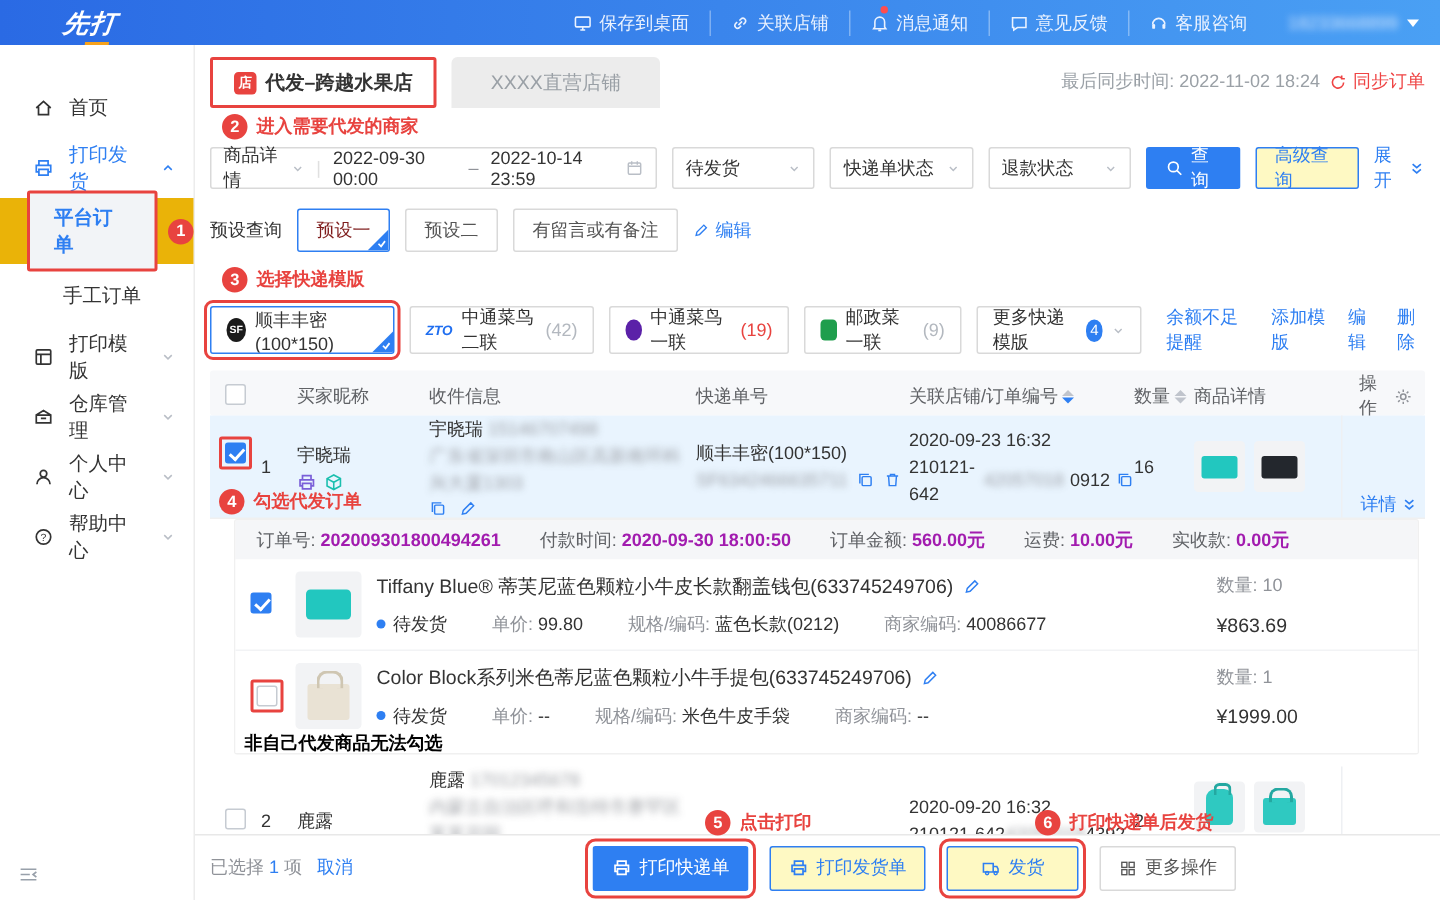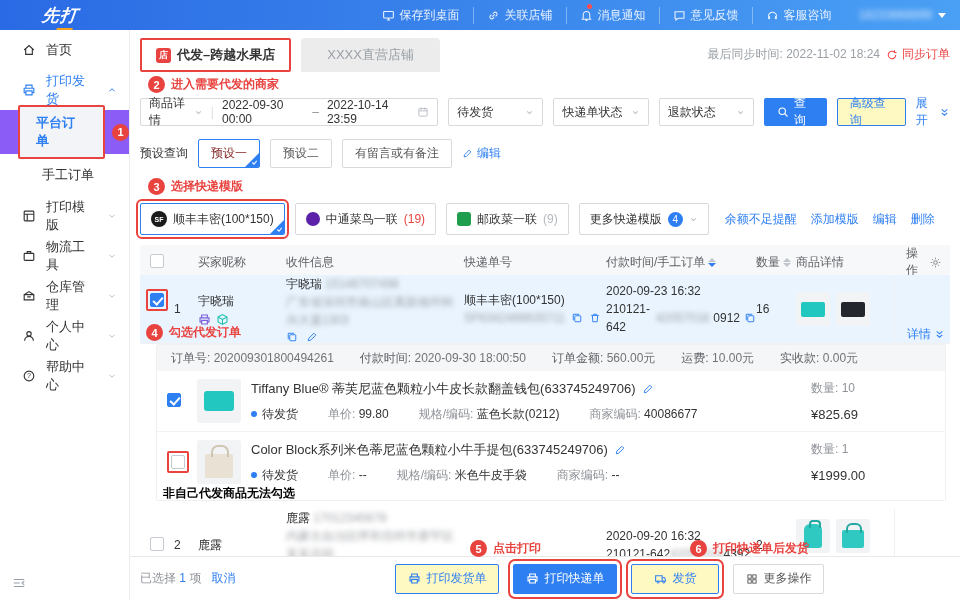--- a/index.html
+++ b/index.html
@@ -13,26 +13,26 @@
   .logo::after{content:"";position:absolute;left:16px;bottom:-4px;width:16px;height:3px;background:#f7a21b}
   .top-menu{margin-left:auto;display:flex;align-items:center;gap:0}
   .top-item{display:flex;align-items:center;gap:5px;padding:0 13px;color:#eaf2ff;cursor:pointer;position:relative}
   .top-item+.top-item{border-left:1px solid rgba(255,255,255,.35)}
   .red-dot{position:absolute;top:-3px;left:20px;width:5px;height:5px;border-radius:50%;background:#ff4d4f}
   .top-user{display:flex;align-items:center;gap:6px;padding-left:14px}
   .blurtxt{filter:blur(2.6px);opacity:.85}
   .caret-w{width:0;height:0;border-left:4px solid transparent;border-right:4px solid transparent;border-top:5px solid #fff}
   
   .body{display:flex;height:570px}
-  .sidebar{width:130px;background:#fff;border-right:1px solid #ececec;position:relative;flex:none;padding-top:0}
+  .sidebar{width:130px;background:#fff;border-right:1px solid #ececec;position:relative;flex:none;padding-top:22px}
   .nav-item{height:40px;display:flex;align-items:center;gap:10px;padding:0 12px 0 22px;color:#333;font-size:13px;cursor:pointer}
   .nav-item .chev{margin-left:auto;color:#b9bec6}
   .nav-item.active{color:#2e7ff2}
   .nav-item.active .chev{color:#2e7ff2}
-  .sub-wrap{height:44px;display:flex;align-items:center;background:#8b5cf6}
+  .sub-wrap{height:44px;display:flex;align-items:center;background:#eab308}
   .sub-box{margin-left:18px;border:2px solid #e8433f;border-radius:2px;padding:7px 16px;color:#2e7ff2;font-size:13px;font-weight:bold;background:#f2f4f7;cursor:pointer}
   .sub-plain{height:42px;display:flex;align-items:center;padding-left:42px;font-size:13px;color:#333;cursor:pointer}
   .badge{display:inline-flex;width:17px;height:17px;border-radius:50%;background:#e8433f;color:#fff;font-size:11px;font-weight:bold;align-items:center;justify-content:center;flex:none}
   .collapse{position:absolute;left:12px;bottom:10px;color:#98a0aa;cursor:pointer}
   
   .main{flex:1;position:relative;display:flex;flex-direction:column;background:#fff;min-width:0}
   .content{flex:1;padding:8px 10px 0 10px;min-height:0}
   
   .tabs-row{display:flex;align-items:flex-start}
   .tab-active{display:flex;align-items:center;gap:6px;border:2px solid #e8433f;border-radius:2px;background:#fff;padding:6px 14px;font-size:13px;font-weight:bold;color:#333;cursor:pointer}
@@ -93,21 +93,21 @@
   .pic-print{color:#7a5fd8}.pic-box{color:#1bbfae}
   .detail-link{display:flex;align-items:center;gap:3px;color:#2e7ff2;cursor:pointer;justify-content:flex-start;padding-left:12px}
   .op-cell{border-left:1px solid #eef0f3;align-self:stretch;display:flex;align-items:flex-end}
   .thumb{width:34px;height:34px;background:#f2f3f5;border-radius:3px;display:inline-flex;align-items:center;justify-content:center;margin-right:6px}
   .w-teal{width:24px;height:15px;background:#22c7bf;border-radius:2px}
   .w-black{width:24px;height:15px;background:#23272d;border-radius:2px}
   .anno4{position:absolute;left:6px;bottom:2px}
   
   .odetail{margin:0 4px 0 16px;border:1px solid #f0f0f0;border-radius:2px}
   .o-head{background:#f5f6f8;height:26px;display:flex;align-items:center;gap:26px;padding:0 14px;color:#606266}
-  .o-head b{color:#737373;font-weight:normal}
+  .o-head b{color:#a21caf;font-weight:bold}
   .item{display:grid;grid-template-columns:30px 54px 1fr 120px;align-items:center;padding:8px 14px 8px 10px;border-bottom:1px solid #f2f3f5;background:#fff;position:relative}
   .item-img{width:44px;height:44px;background:#f2f3f5;border-radius:3px;display:flex;align-items:center;justify-content:center}
   .wb-teal{width:30px;height:20px;background:#22c7bf;border-radius:3px}
   .bag{width:28px;height:24px;background:#e9e2d4;border-radius:2px;position:relative;margin-top:8px}
   .bag::before{content:"";position:absolute;top:-9px;left:6px;width:14px;height:10px;border:2px solid #cfc6b2;border-bottom:none;border-radius:7px 7px 0 0}
   .it-title{font-size:13px;color:#333;display:flex;align-items:center;gap:6px}
   .it-meta{display:flex;gap:30px;margin-top:8px;color:#909399}
   .it-meta .v{color:#333}
   .dot{display:inline-block;width:6px;height:6px;border-radius:50%;background:#2e7ff2;margin-right:5px;vertical-align:1px}
   .it-right{color:#909399}
@@ -229,34 +229,20 @@
       <span>打印模版</span>
       <span class="chev i">
           <svg width="10" height="10" viewBox="0 0 16 16">
             <polyline points="4,6 8,10 12,6" fill="none" stroke="currentColor" stroke-width="1.6"></polyline>
           </svg>
         </span>
     </div>
     <div class="nav-item">
       <span class="i">
           <svg width="14" height="14" viewBox="0 0 16 16">
-            <rect x="2.5" y="5" width="11" height="8" rx="1" fill="none" stroke="currentColor" stroke-width="1.3"></rect>
-            <path d="M6 5V3h4v2" fill="none" stroke="currentColor" stroke-width="1.3"></path>
-          </svg>
-        </span>
-      <span>物流工具</span>
-      <span class="chev i">
-          <svg width="10" height="10" viewBox="0 0 16 16">
-            <polyline points="4,6 8,10 12,6" fill="none" stroke="currentColor" stroke-width="1.6"></polyline>
-          </svg>
-        </span>
-    </div>
-    <div class="nav-item">
-      <span class="i">
-          <svg width="14" height="14" viewBox="0 0 16 16">
             <path d="M2.5 6.5h11v6h-11zM2.5 6.5L8 3l5.5 3.5M6 9h4" fill="none" stroke="currentColor" stroke-width="1.3"></path>
           </svg>
         </span>
       <span>仓库管理</span>
       <span class="chev i">
           <svg width="10" height="10" viewBox="0 0 16 16">
             <polyline points="4,6 8,10 12,6" fill="none" stroke="currentColor" stroke-width="1.6"></polyline>
           </svg>
         </span>
     </div>
@@ -425,20 +411,25 @@
           <span class="sf-logo">SF</span>
           <span>顺丰丰密(100*150)</span>
           <span class="corner"></span>
           <span class="corner-chk">
               <svg width="7" height="7" viewBox="0 0 16 16">
                 <polyline points="3,8 7,12 13,4" fill="none" stroke="#fff" stroke-width="2.6"></polyline>
               </svg>
             </span>
         </div>
         <div class="tpl">
+          <span class="zto-logo">ZTO</span>
+          <span>中通菜鸟二联</span>
+          <span class="cnt">(42)</span>
+        </div>
+        <div class="tpl">
           <span class="zt1-logo"></span>
           <span>中通菜鸟一联</span>
           <span class="cnt red">(19)</span>
         </div>
         <div class="tpl">
           <span class="post-logo"></span>
           <span>邮政菜一联</span>
           <span class="cnt">(9)</span>
         </div>
         <div class="tpl">
@@ -458,21 +449,21 @@
         </div>
       </div>
 
       <div class="grid thead">
         <div style="padding-left:10px"><span class="cb"></span></div>
         <div></div>
         <div class="cell">买家昵称</div>
         <div class="cell">收件信息</div>
         <div class="cell">快递单号</div>
         <div class="cell">
-          <span>付款时间/手工订单</span>
+          <span>关联店铺/订单编号</span>
           <span class="sorts">
               <span class="s-up"></span>
               <span class="s-dn on"></span>
             </span>
         </div>
         <div class="cell">
           <span>数量</span>
           <span class="sorts">
               <span class="s-up"></span>
               <span class="s-dn"></span>
@@ -609,21 +600,21 @@
             </div>
             <div class="it-meta">
               <span style="color:#333"><span class="dot"></span><span>待发货</span></span>
               <span><span>单价:</span> <span class="v">99.80</span></span>
               <span><span>规格/编码:</span> <span class="v">蓝色长款(0212)</span></span>
               <span><span>商家编码:</span> <span class="v">40086677</span></span>
             </div>
           </div>
           <div class="it-right">
             <div>数量: 10</div>
-            <div class="price">¥825.69</div>
+            <div class="price">¥863.69</div>
           </div>
         </div>
 
         <div class="item" style="border-bottom:none;padding-bottom:16px">
           <div><span class="cb-red"><span class="cb"></span></span></div>
           <div class="item-img">
               <span class="bag"></span>
             </div>
           <div>
             <div class="it-title">
@@ -725,35 +716,35 @@
         <span class="badge">6</span>
         <span>打印快递单后发货</span>
       </div>
       <div class="muted">
         <span>已选择</span>
         <span class="link">1</span>
         <span>项</span>
       </div>
       <span class="link">取消</span>
       <div class="f-buttons">
+        <div class="btn btn-pri redbox-btn" style="height:30px">
+          <span class="i">
+              <svg width="13" height="13" viewBox="0 0 16 16">
+                <path d="M4.5 6V2.5h7V6M4.5 11H2.5V6h11v5h-2M4.5 9h7v4.5h-7z" fill="none" stroke="currentColor" stroke-width="1.4"></path>
+              </svg>
+            </span>
+          <span>打印快递单</span>
+        </div>
         <div class="btn btn-out" style="height:30px">
           <span class="i">
               <svg width="13" height="13" viewBox="0 0 16 16">
                 <path d="M4.5 6V2.5h7V6M4.5 11H2.5V6h11v5h-2M4.5 9h7v4.5h-7z" fill="none" stroke="currentColor" stroke-width="1.4"></path>
               </svg>
             </span>
           <span>打印发货单</span>
-        </div>
-        <div class="btn btn-pri redbox-btn" style="height:30px">
-          <span class="i">
-              <svg width="13" height="13" viewBox="0 0 16 16">
-                <path d="M4.5 6V2.5h7V6M4.5 11H2.5V6h11v5h-2M4.5 9h7v4.5h-7z" fill="none" stroke="currentColor" stroke-width="1.4"></path>
-              </svg>
-            </span>
-          <span>打印快递单</span>
         </div>
         <div class="btn btn-out redbox-btn" style="height:30px;min-width:88px">
           <span class="i">
               <svg width="13" height="13" viewBox="0 0 16 16">
                 <path d="M2 4.5h8v7H2zM10 7h3l1 2v2.5h-4" fill="none" stroke="currentColor" stroke-width="1.3"></path>
                 <circle cx="5" cy="12.4" r="1.3" fill="none" stroke="currentColor" stroke-width="1.2"></circle>
                 <circle cx="12" cy="12.4" r="1.3" fill="none" stroke="currentColor" stroke-width="1.2"></circle>
               </svg>
             </span>
           <span>发货</span>

